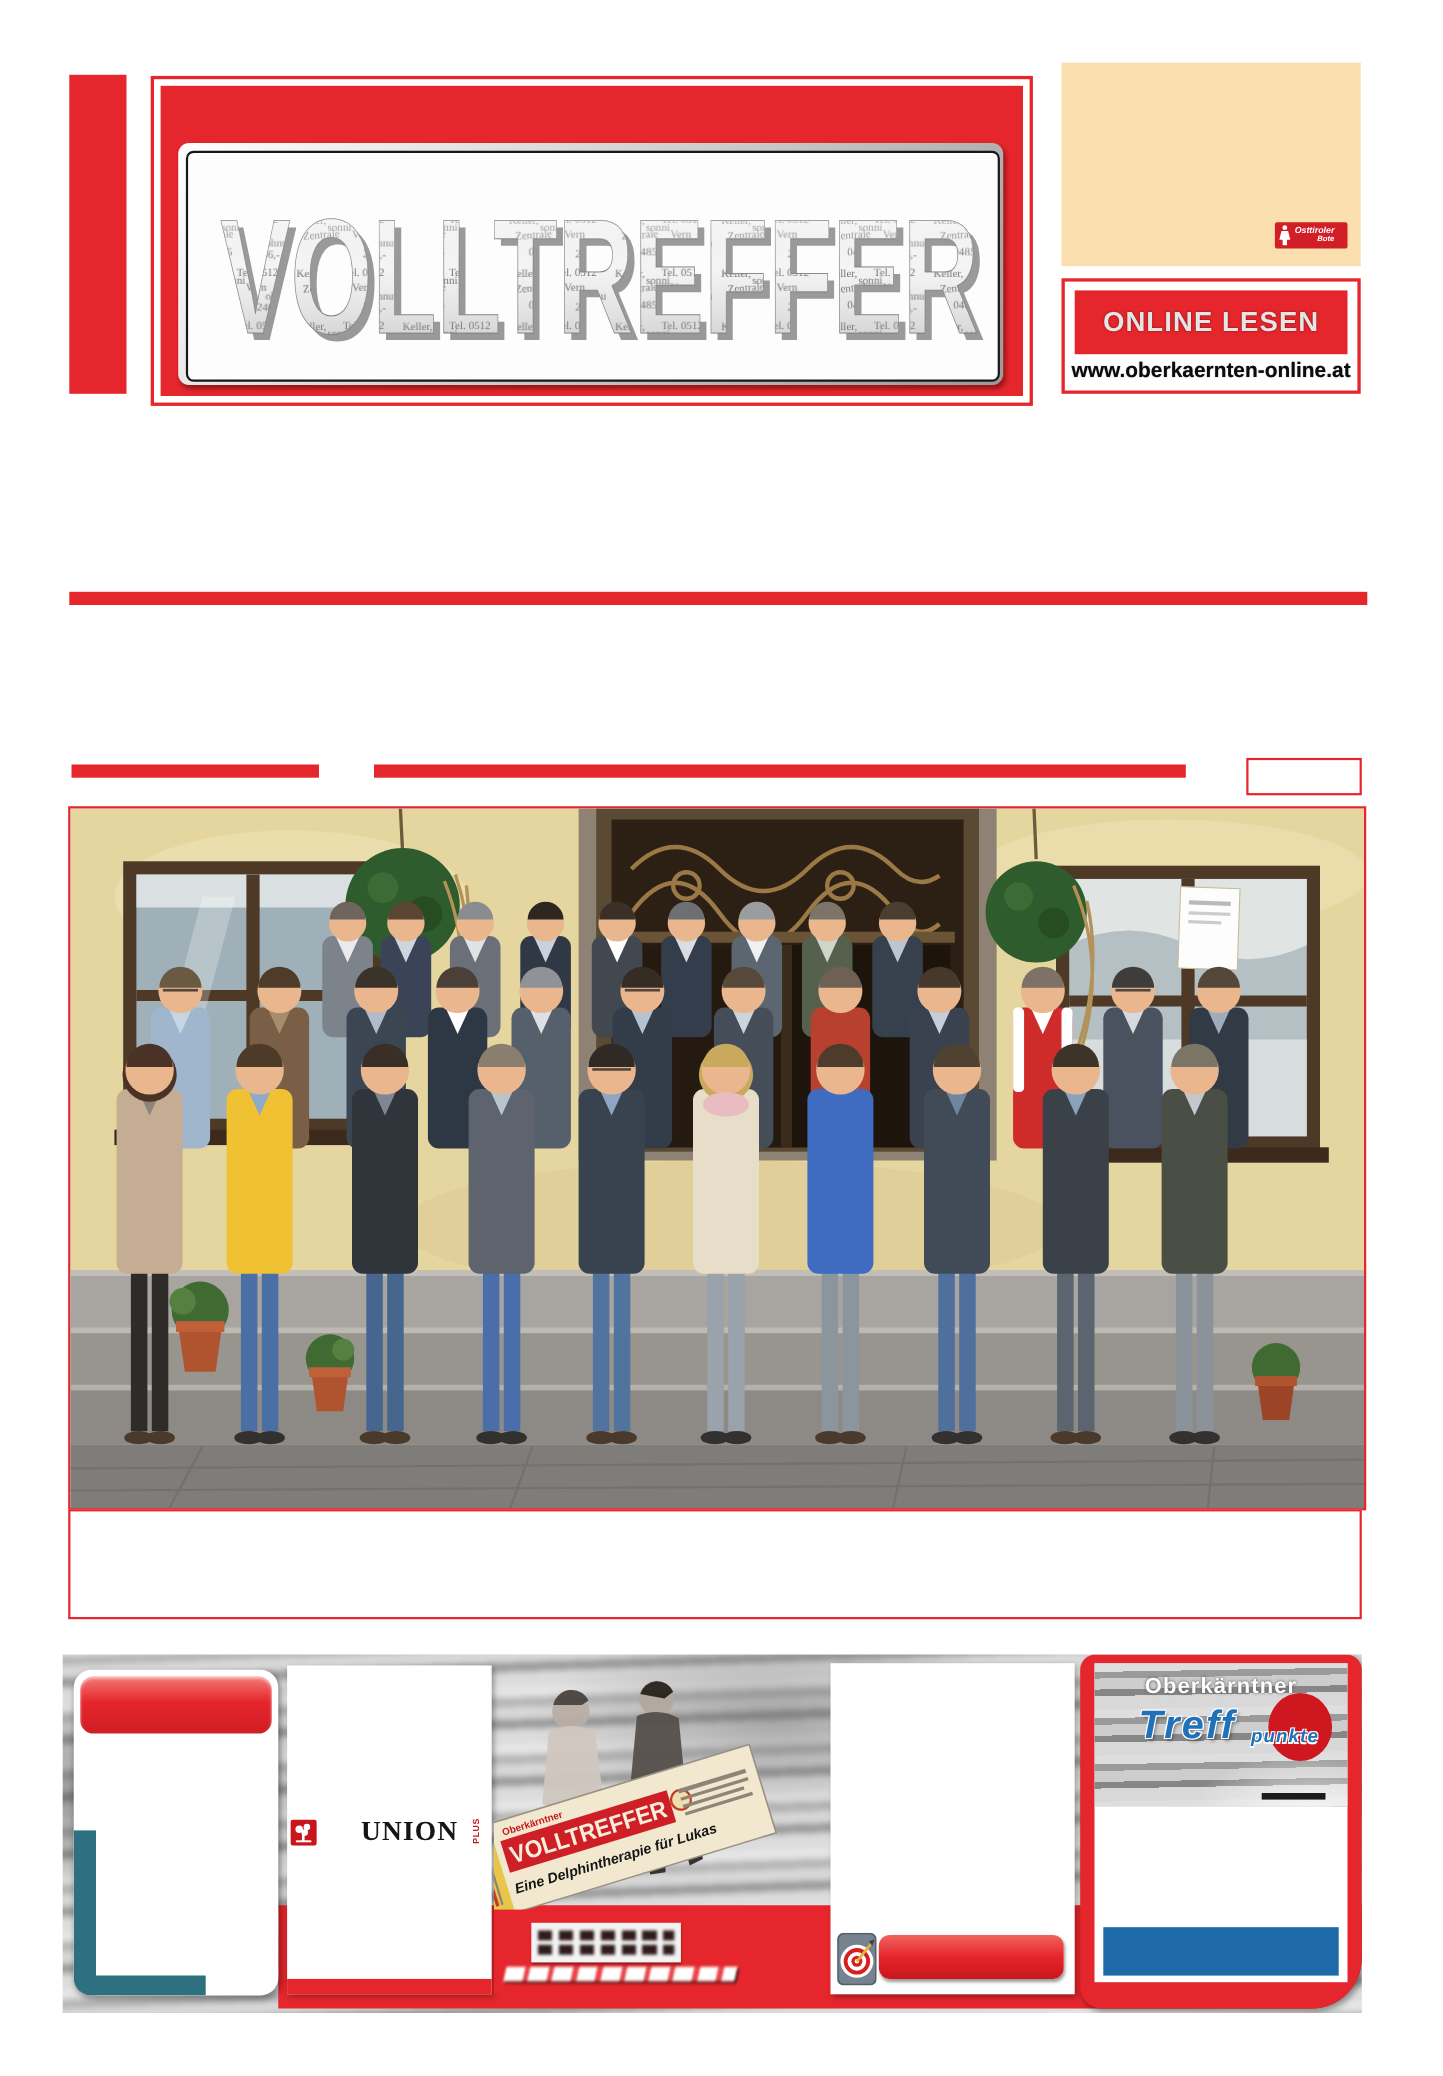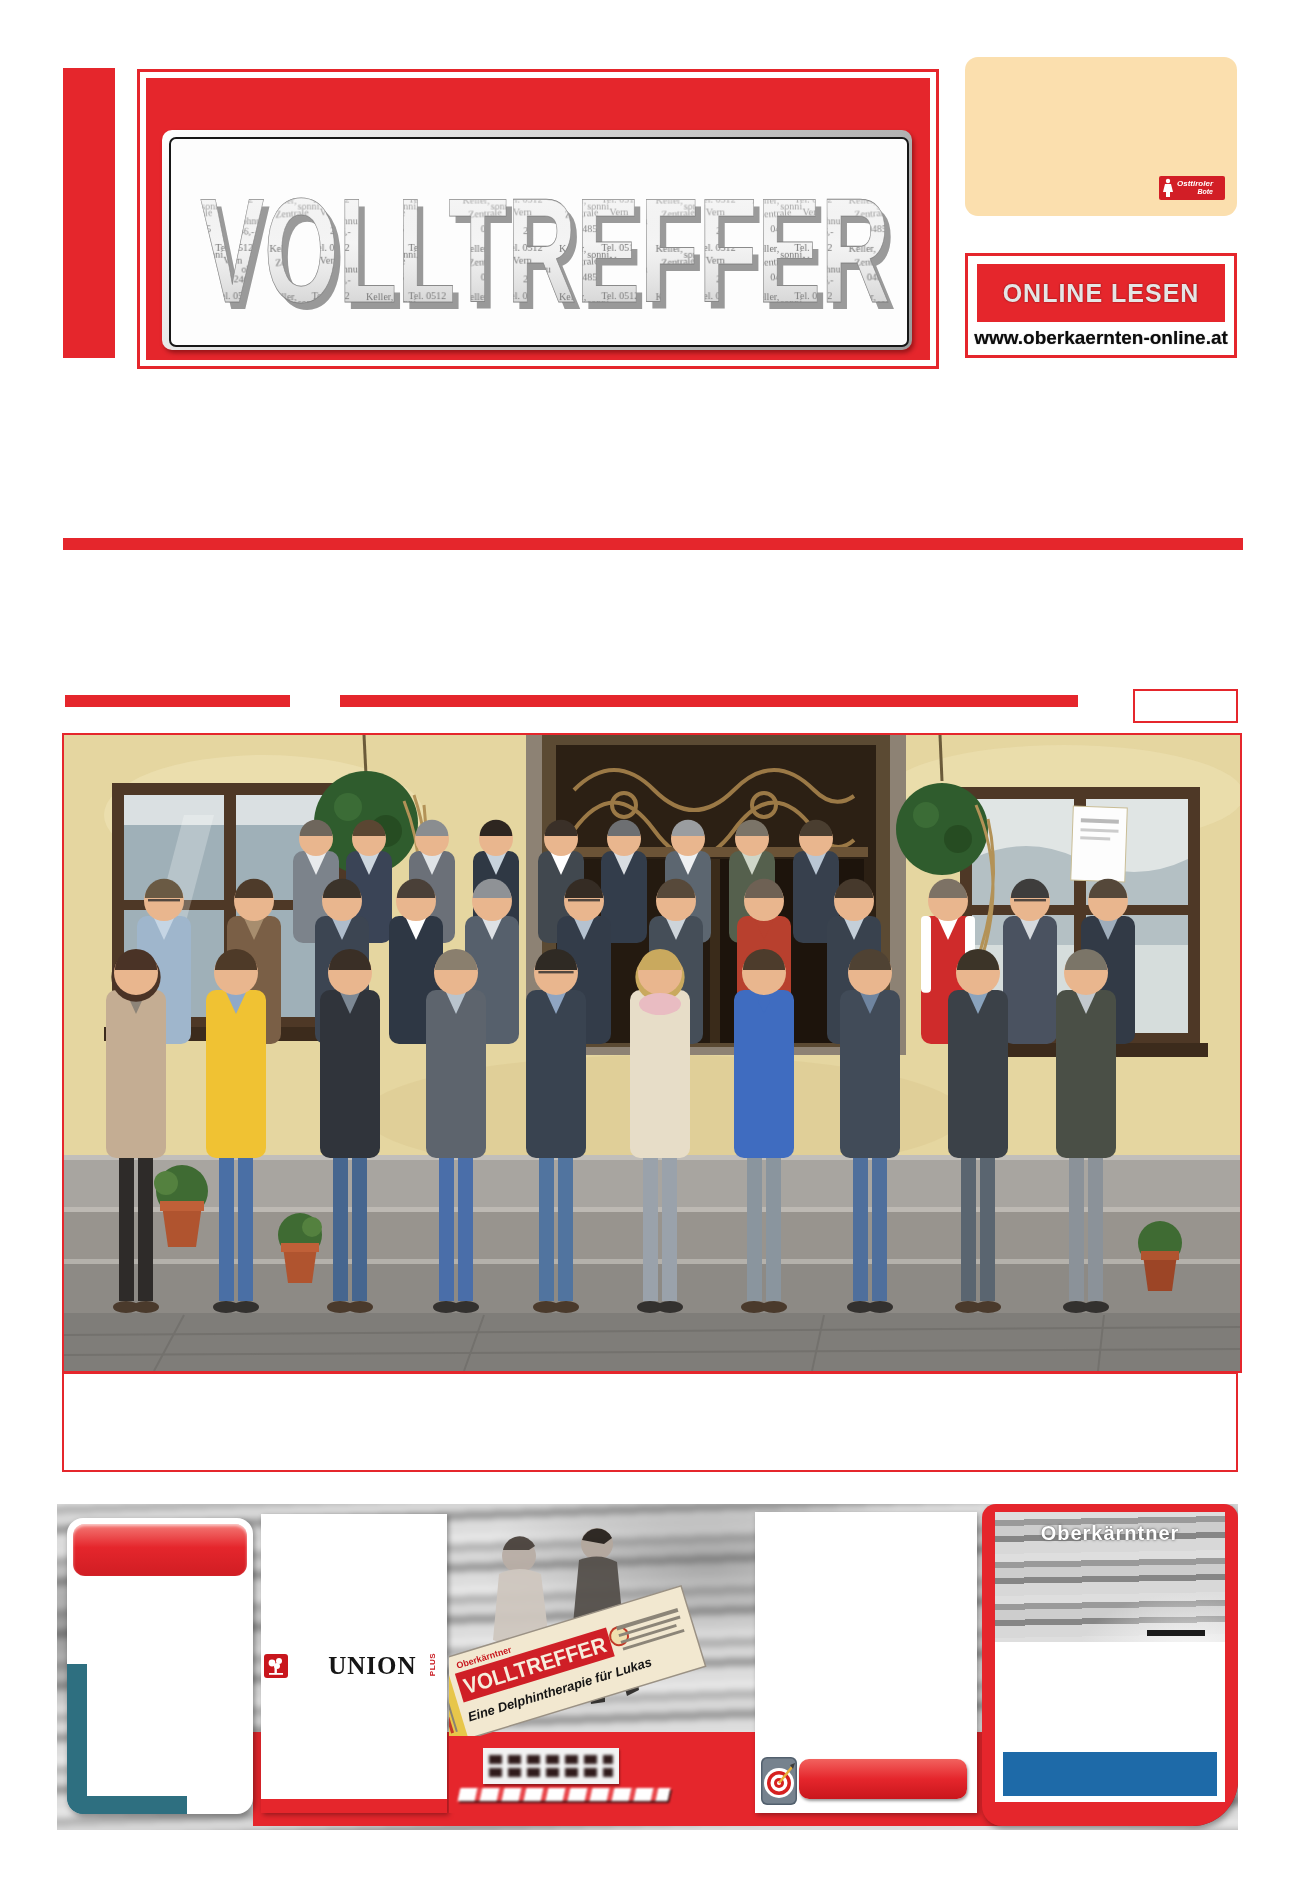--- a/index.html
+++ b/index.html
@@ -9,21 +9,21 @@
 
   
   .left-bar{left:63px;top:68px;width:52px;height:290px;background:var(--red);}
   .logo-frame{left:137px;top:69px;width:796px;height:294px;border:3px solid var(--red);}
   .logo-redbox{position:absolute;left:6px;top:6px;right:6px;bottom:6px;background:var(--red);}
   .logo-plate{position:absolute;left:16px;top:52px;width:736px;height:206px;
       background:linear-gradient(135deg,#ffffff 0%,#dcdcdc 35%,#9a9a9a 100%);
       border-radius:10px;padding:7px;box-shadow:2px 3px 4px rgba(60,0,0,.45);}
   .logo-inner{width:100%;height:100%;background:#fdfdfd;border:2px solid #171717;border-radius:7px;overflow:hidden;}
   .logo-inner svg{display:block;width:100%;height:100%;}
-  .beige-box{left:965px;top:57px;width:272px;height:159px;background:var(--beige);border-radius:13px;}
+  .beige-box{left:965px;top:57px;width:272px;height:185px;background:var(--beige);}
   .badge{position:absolute;right:12px;bottom:16px;width:66px;height:24px;background:#d21e26;border-radius:2px;
       display:flex;align-items:center;padding:1px 3px;box-sizing:border-box;}
   .badge svg{width:13px;height:20px;flex:0 0 auto;}
   .badge-text{color:#fff;font-style:italic;font-weight:bold;line-height:8px;margin-left:2px;}
   .badge-text .l1{font-size:8px;display:block;}
   .badge-text .l2{font-size:7px;display:block;text-align:right;}
   .online-box{left:965px;top:253px;width:272px;height:105px;border:3px solid var(--red);background:#fff;box-sizing:border-box;}
   .online-red{position:absolute;left:9px;top:8px;right:9px;height:58px;background:var(--red);
       display:flex;align-items:center;justify-content:center;}
   .online-label{font-weight:bold;font-size:25px;letter-spacing:1px;color:#e5e5e5;text-shadow:0 0 2px rgba(70,0,0,.7);}
@@ -601,19 +601,24 @@
         <polygon points="29,8 34,6 32,12" fill="#3d3d3d"></polygon>
       </svg>
       <div class="p4-pill"></div>
     </div>
 
     <div class="panel5">
       <div class="p5-inner">
         <div class="p5-gray"></div>
         <div class="tp-logo">
           <span class="tp-region">Oberkärntner</span>
+          <div class="tp-row">
+            <div class="tp-circle"></div>
+            <span class="tp-treff">Treff</span>
+            <span class="tp-sub">punkte</span>
+          </div>
           <div class="tp-dash"></div>
         </div>
         <div class="p5-blue"></div>
       </div>
     </div>
   </div>
 </div>
 
 </body></html>

